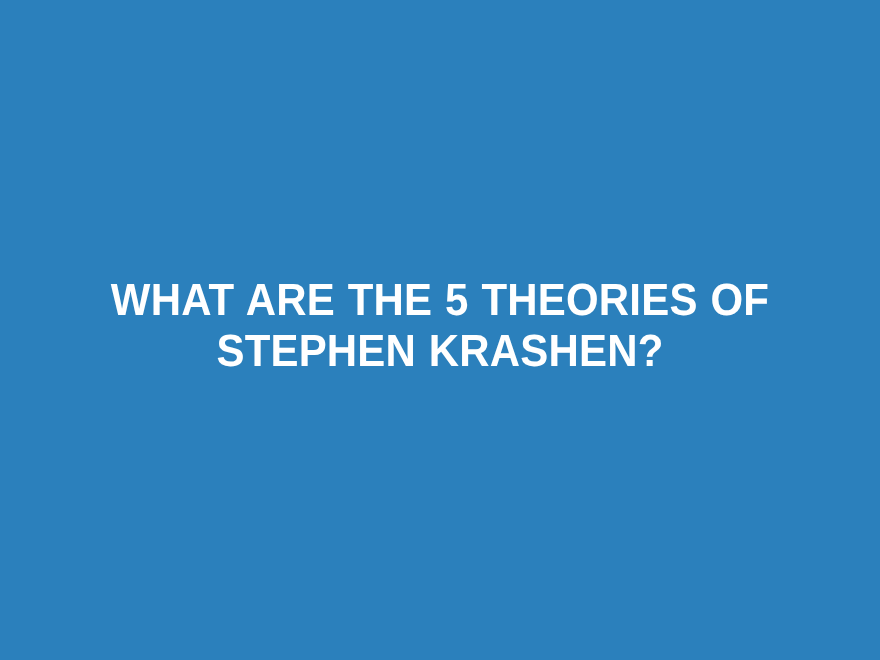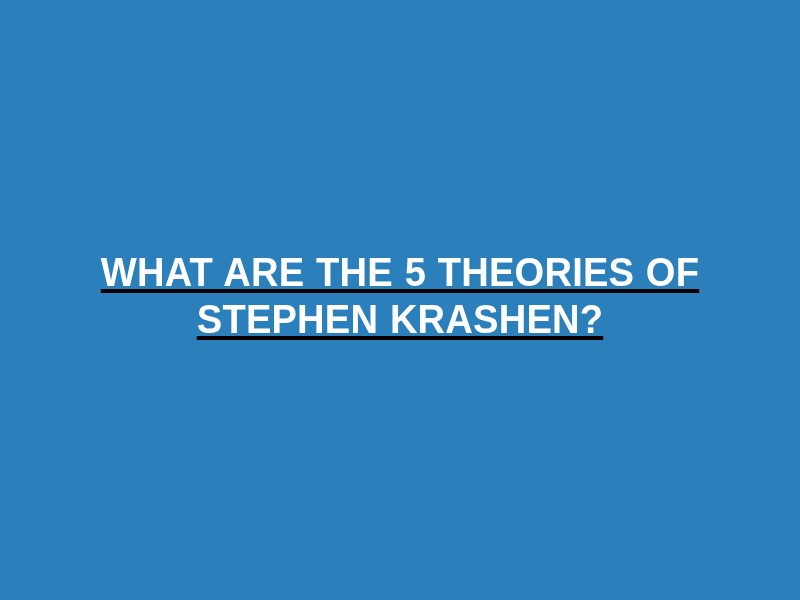--- a/index.html
+++ b/index.html
@@ -29,21 +29,20 @@
 
   
   .headline-block {
     width: 700px;
     margin: 0;
     padding: 0 10px;
     box-sizing: border-box;
     text-align: center;
     
     transform: translateY(-4px);
-    text-decoration: underline;
   }
 
   .headline {
     margin: 0;
     padding: 0;
     color: #ffffff;
     font-family: "Liberation Sans Narrow", "Liberation Sans", "DejaVu Sans Condensed", "DejaVu Sans", sans-serif;
     font-size: 41px;
     line-height: 47px;
     font-weight: 700;

